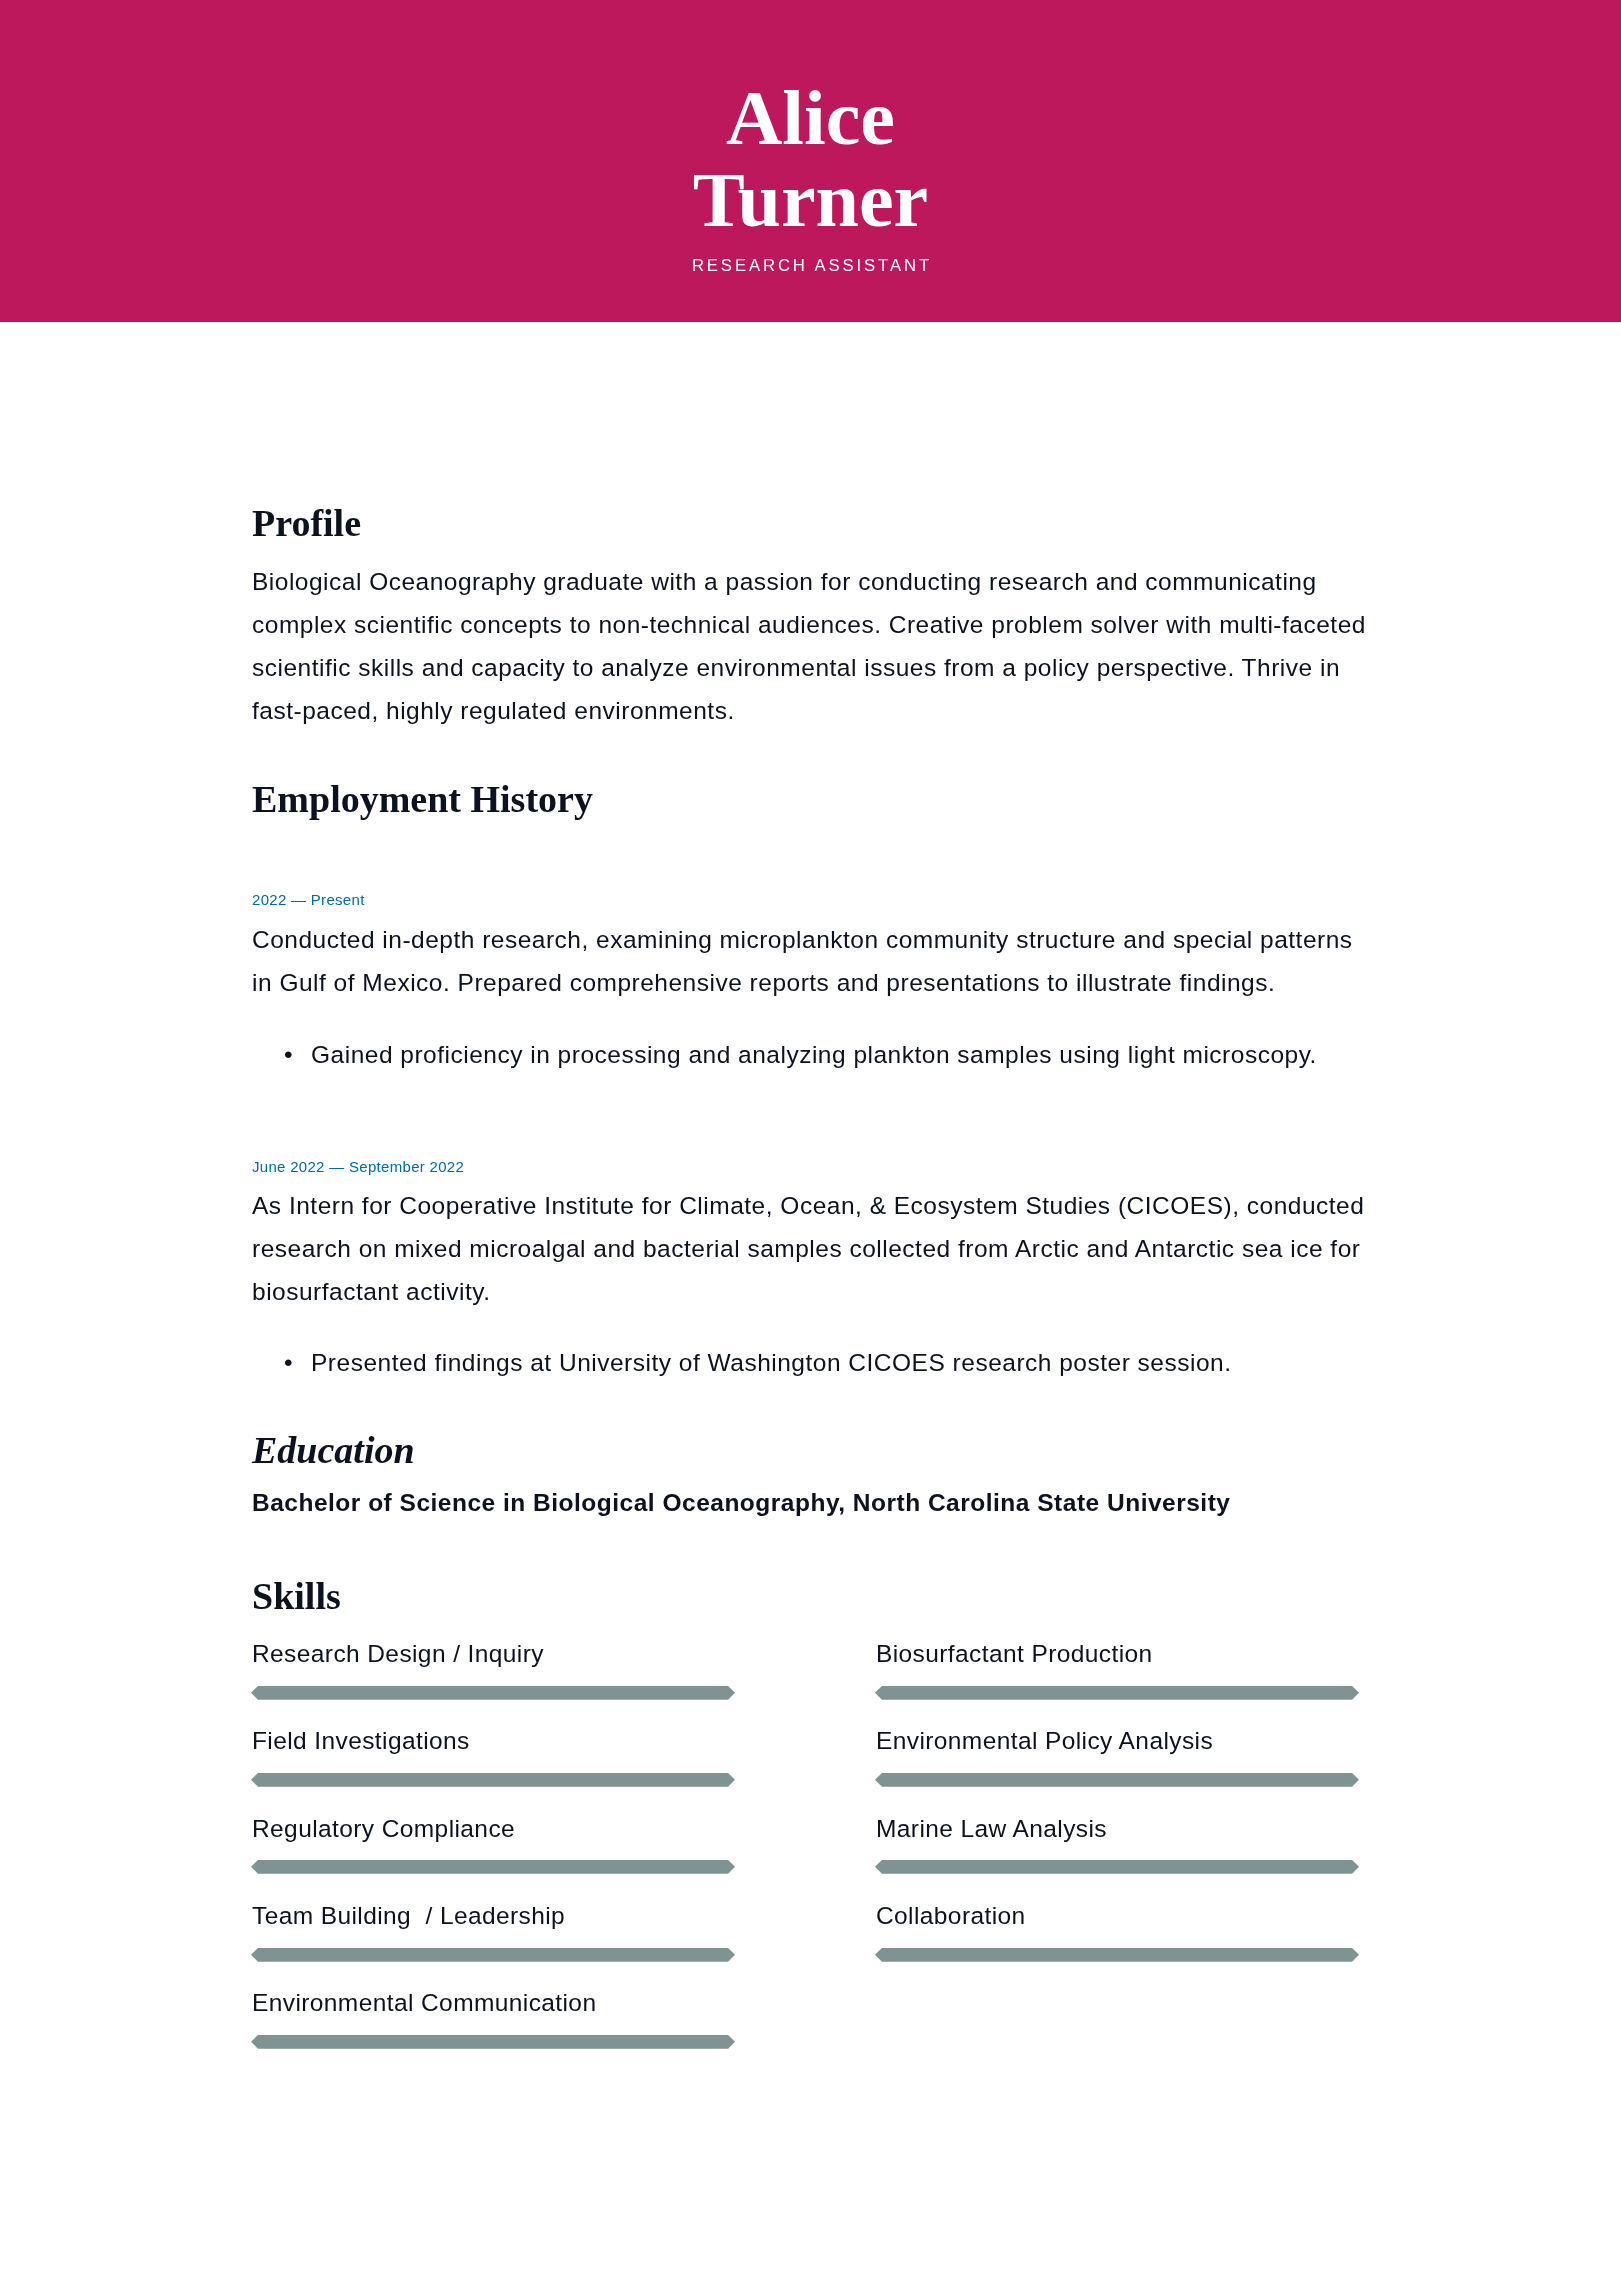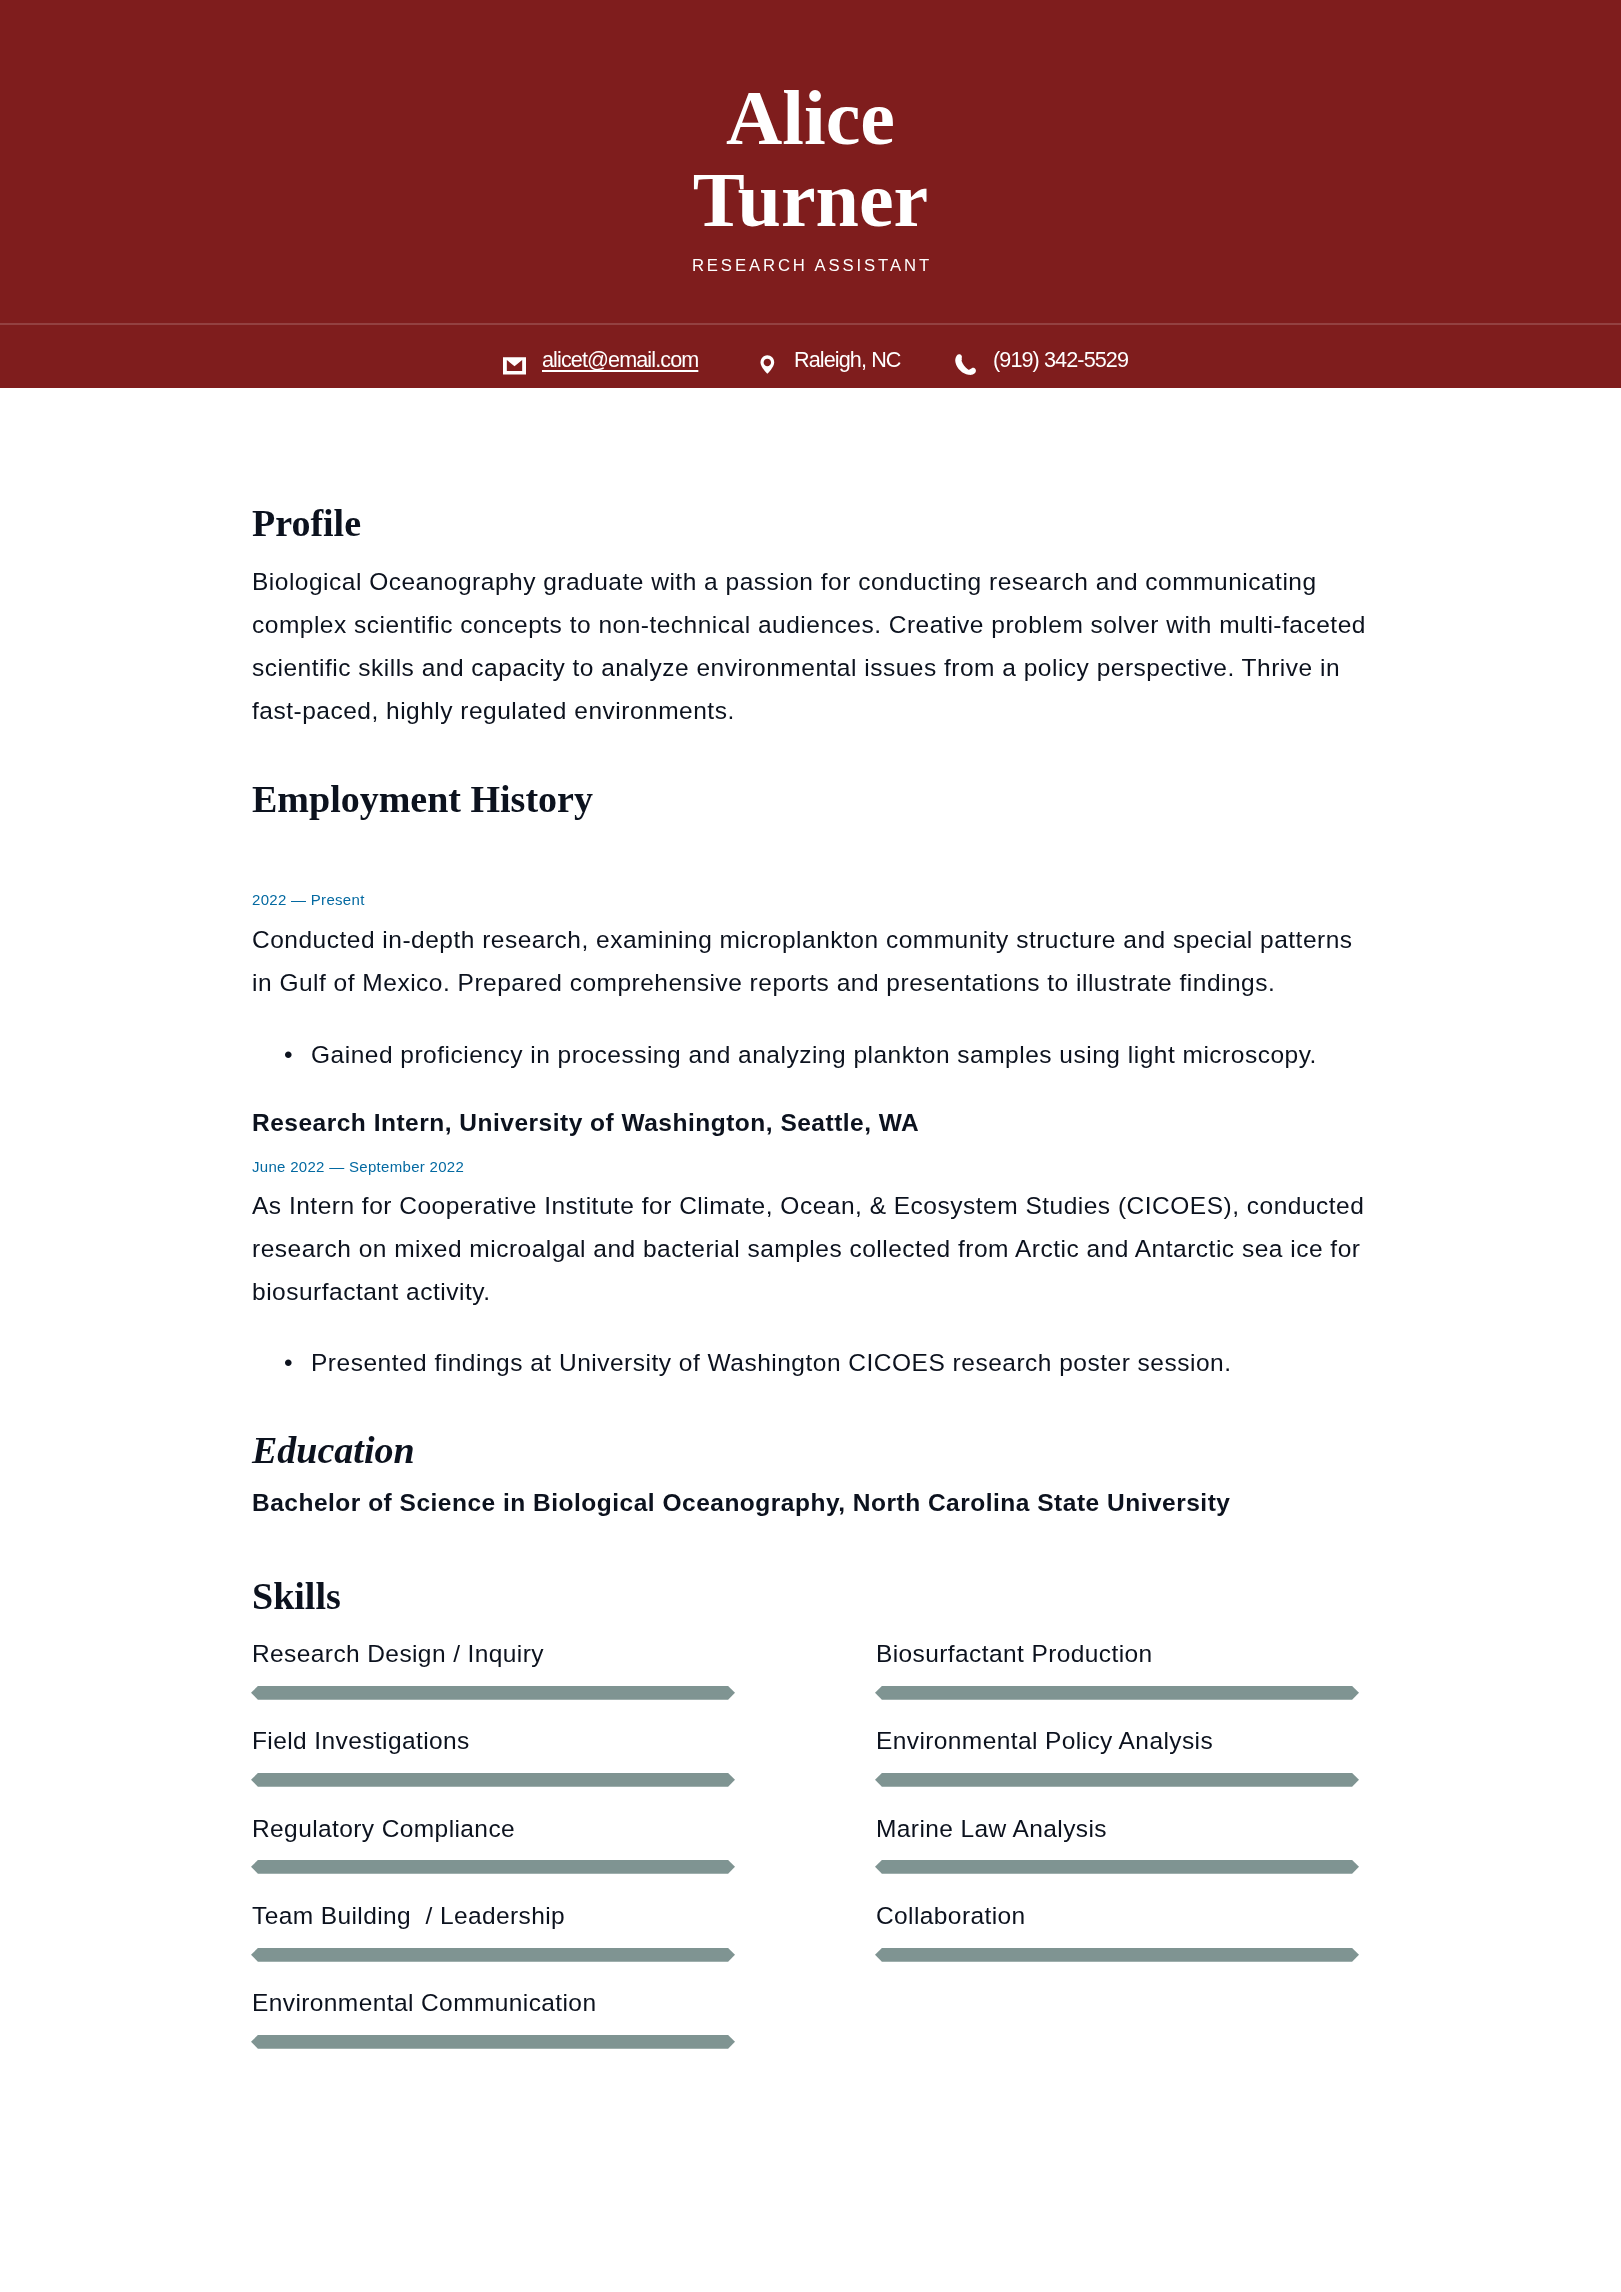--- a/index.html
+++ b/index.html
@@ -3,21 +3,21 @@
 <meta charset="utf-8">
 <title>Resume</title>
 <style>
   html,body{margin:0;padding:0;}
   body{width:1621px;height:2293px;background:#ffffff;
        font-family:"Liberation Sans",sans-serif;
        -webkit-font-smoothing:antialiased;}
   .page{position:relative;width:1621px;height:2293px;overflow:hidden;background:#fff;}
 
   
-  .hdr{position:absolute;left:0;top:0;width:1621px;height:388px;background:#7f1d1d;}
+  .hdr{position:absolute;left:0;top:0;width:1621px;height:322px;background:#be185d;}
   .hdr-name-wrap{position:absolute;left:0;top:0;width:1621px;text-align:center;}
   .name{font-family:"Liberation Serif",serif;font-weight:700;color:#ffffff;
         font-size:78px;line-height:82px;margin:0;padding-top:77px;letter-spacing:0px;}
   .role{color:#ffffff;font-size:16.7px;letter-spacing:2.9px;margin-top:14.7px;
         text-transform:uppercase;font-weight:400;text-indent:2.9px;}
   .hdr-rule{position:absolute;left:0;top:323px;width:1621px;height:1.5px;
             background:rgba(255,255,255,0.16);}
   .contact{position:absolute;left:0;top:325px;width:1621px;height:84px;}
   .citem{position:absolute;top:21.6px;height:39px;color:#ffffff;font-size:21.6px;
          letter-spacing:-0.9px;line-height:1;white-space:nowrap;}
@@ -97,21 +97,20 @@
   <div class="blk" style="top:778px;">
     <h2 class="sec-h">Employment History</h2>
   </div>
 
   <div class="blk job-dates" style="top:880px;">2022 — Present</div>
   <p class="blk body-p" style="top:918px;">Conducted in-depth research, examining microplankton community structure and special patterns in Gulf of Mexico. Prepared comprehensive reports and presentations to illustrate findings.</p>
   <ul class="blk bul" style="top:1033px;">
     <li><span class="dot">•</span><span>Gained proficiency in processing and analyzing plankton samples using light microscopy.</span></li>
   </ul>
 
-  <div class="blk job-title" style="top:1103px;">Research Intern, University of Washington, Seattle, WA</div>
   <div class="blk job-dates" style="top:1147px;">June 2022 — September 2022</div>
   <p class="blk body-p" style="top:1184px;">As Intern for Cooperative Institute for Climate, Ocean, &amp; Ecosystem Studies (CICOES), conducted research on mixed microalgal and bacterial samples collected from Arctic and Antarctic sea ice for biosurfactant activity.</p>
   <ul class="blk bul" style="top:1341px;">
     <li><span class="dot">•</span><span>Presented findings at University of Washington CICOES research poster session.</span></li>
   </ul>
 
   <div class="blk" style="top:1429px;font-style:italic;">
     <h2 class="sec-h">Education</h2>
   </div>
   <div class="blk" style="top:1575px;">

